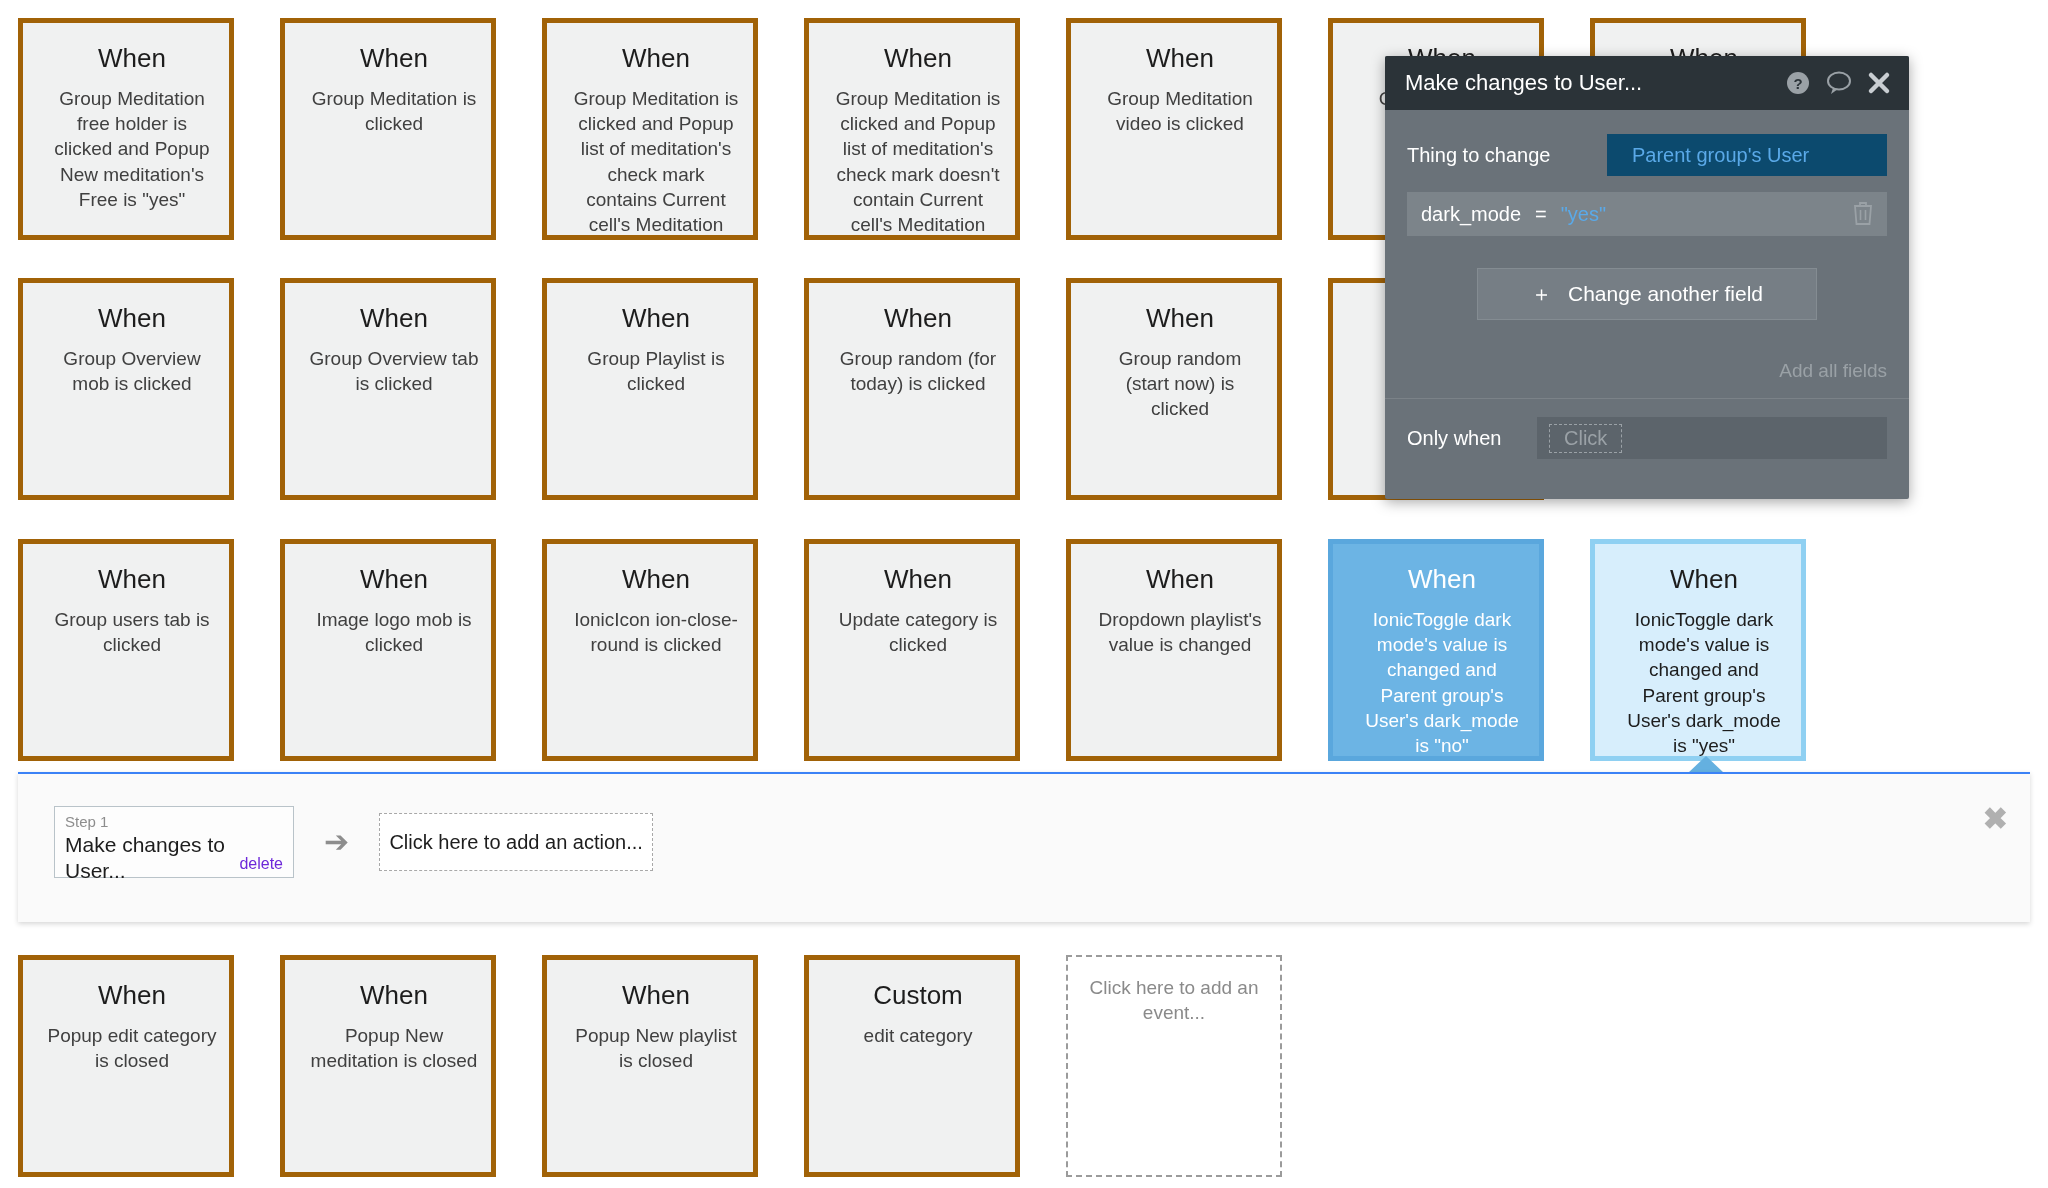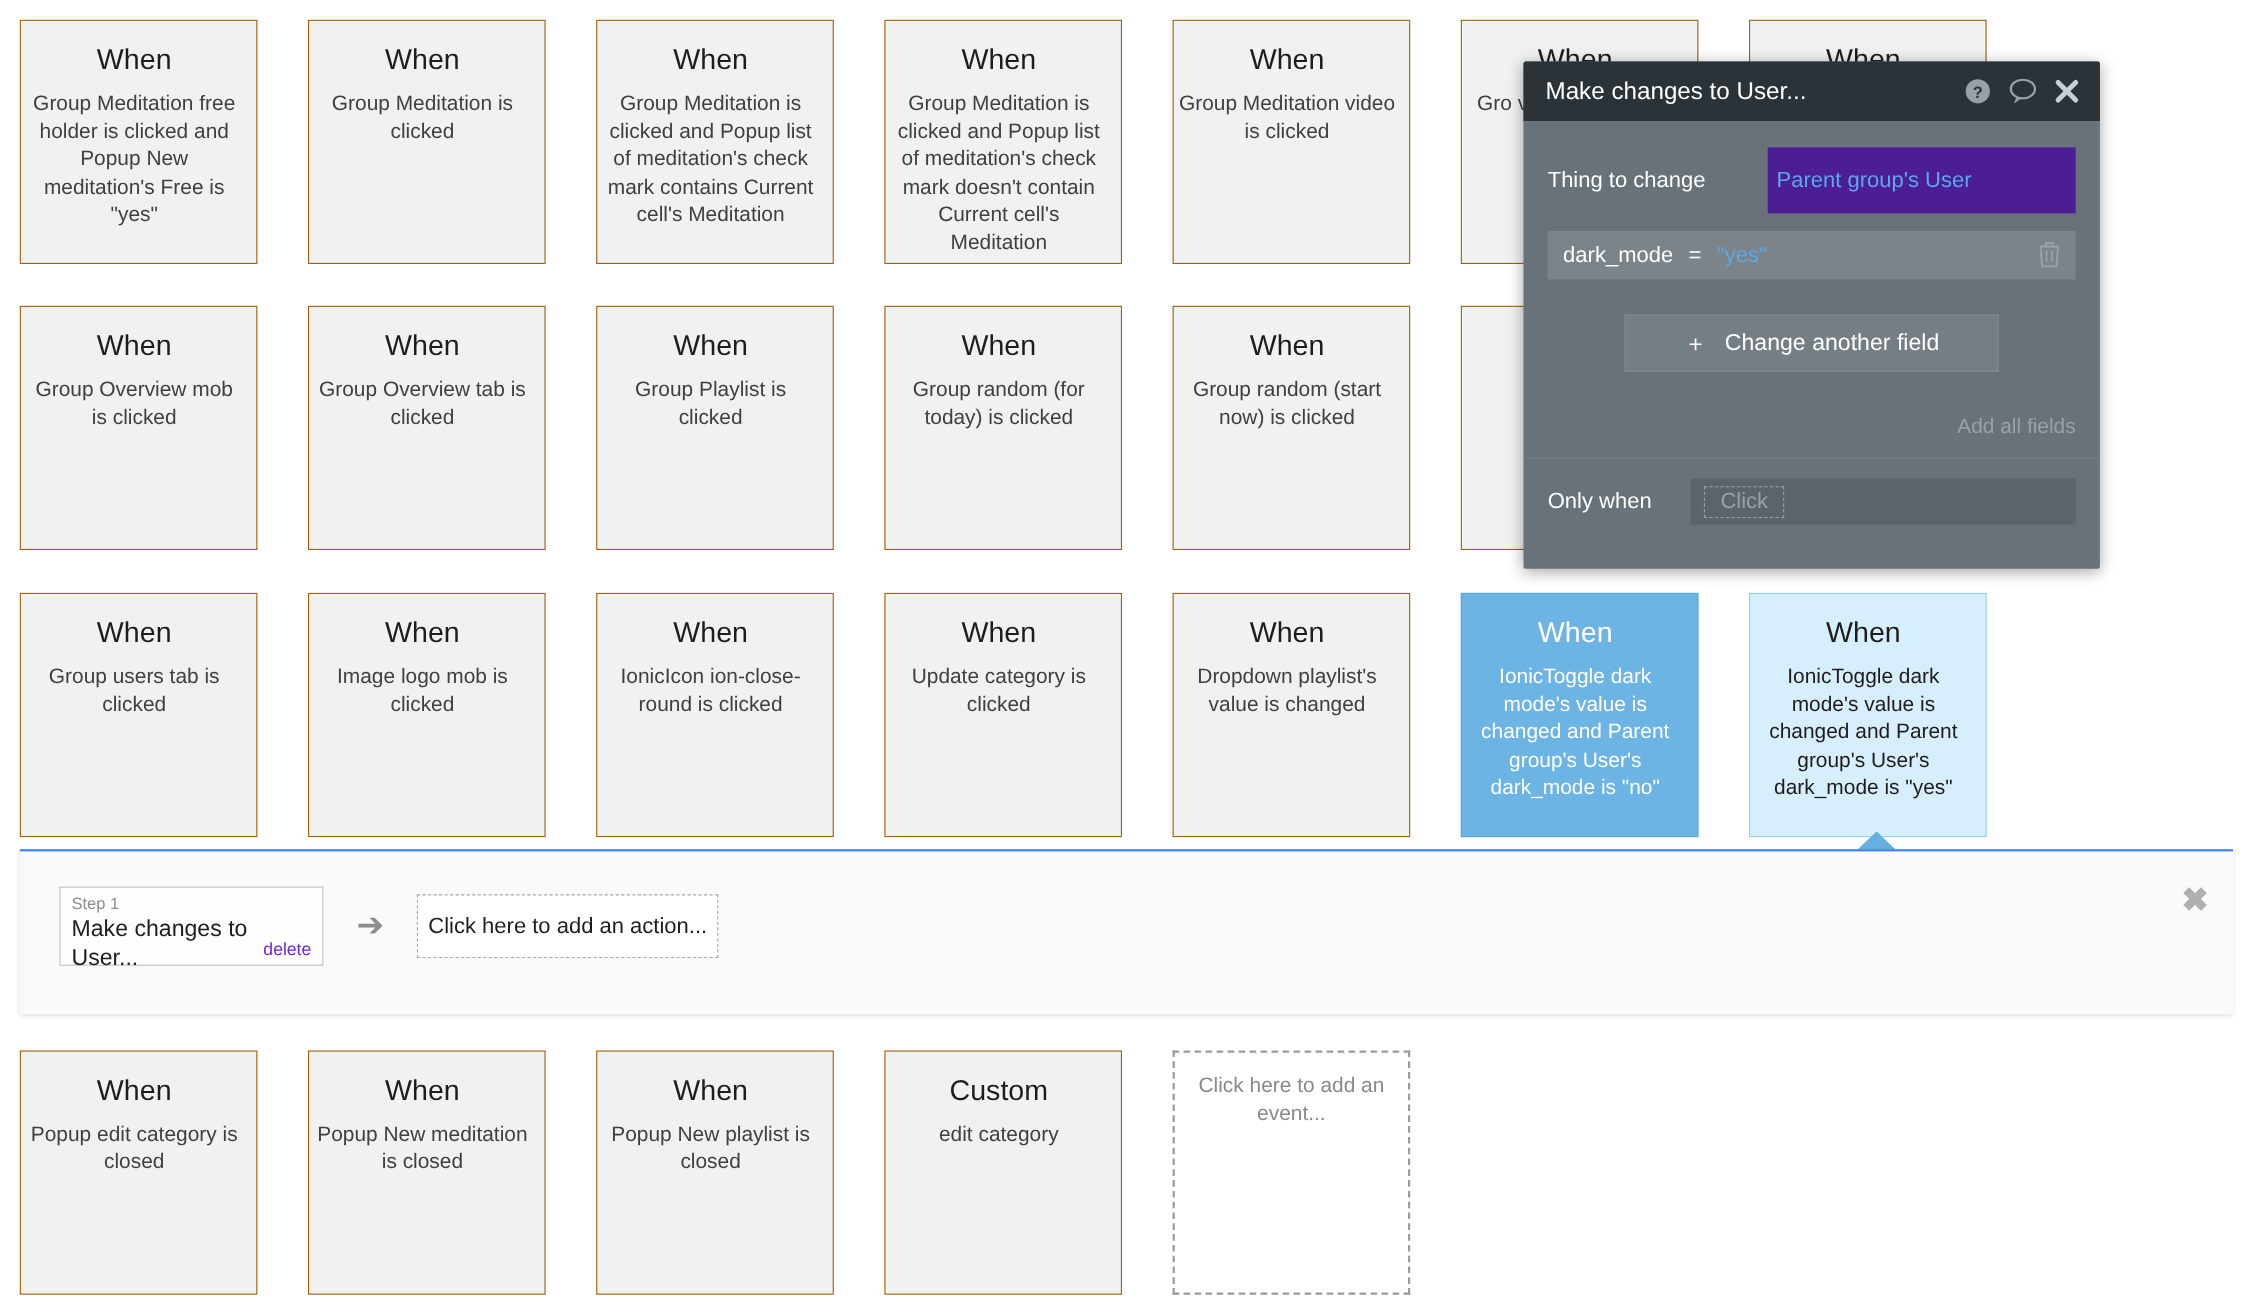--- a/index.html
+++ b/index.html
@@ -9,23 +9,23 @@
     font-family: "Liberation Sans", sans-serif;
     overflow: hidden;
   }
   #stage { position: relative; width: 2048px; height: 1188px; }
 
   
   .row { position: absolute; left: 18px; display: flex; gap: 46px; }
   .card {
     width: 216px; height: 222px;
     background: #f0f1f1;
-    border: 1px solid #a16207;
+    border: 5px solid #a16207;
     text-align: center;
-    padding: 22px 12px 10px 4px;
+    padding: 22px 12px 10px 24px;
     position: relative;
   }
   .card .kind {
     font-size: 26px; color: #1d1d1d; font-weight: 400;
     line-height: 1.05; margin-bottom: 14px;
   }
   .card .desc {
     font-size: 19px; color: #404040; line-height: 1.32;
   }
   .card.sel {
@@ -94,22 +94,22 @@
     display: flex; align-items: center;
     padding: 0 18px 0 20px;
     border-radius: 2px 2px 0 0;
   }
   #dlg-title { font-size: 22px; color: #ffffff; flex: 1; }
   .hicon { margin-left: 14px; display: flex; align-items: center; }
   #dlg-body { padding: 24px 22px 18px 22px; }
   .frow { display: flex; align-items: center; margin-bottom: 16px; }
   .flabel { font-size: 20px; color: #ffffff; width: 200px; }
   .fval {
-    flex: 1; background: #4c1d95; height: 60px;
-    display: flex; align-items: center; padding: 0 8px;
+    flex: 1; background: #0c4a6e; height: 42px;
+    display: flex; align-items: center; padding: 0 25px;
     font-size: 20px; color: #5aa9e8;
   }
   .fieldrow {
     background: #7c848a; height: 44px; display: flex; align-items: center;
     padding: 0 14px; margin-bottom: 32px; position: relative;
   }
   .fieldrow .fname { font-size: 20px; color: #ffffff; }
   .fieldrow .feq { font-size: 20px; color: #ffffff; margin: 0 14px; }
   .fieldrow .fv { font-size: 20px; color: #5aa9e8; }
   .trash { position: absolute; right: 12px; top: 8px; }

